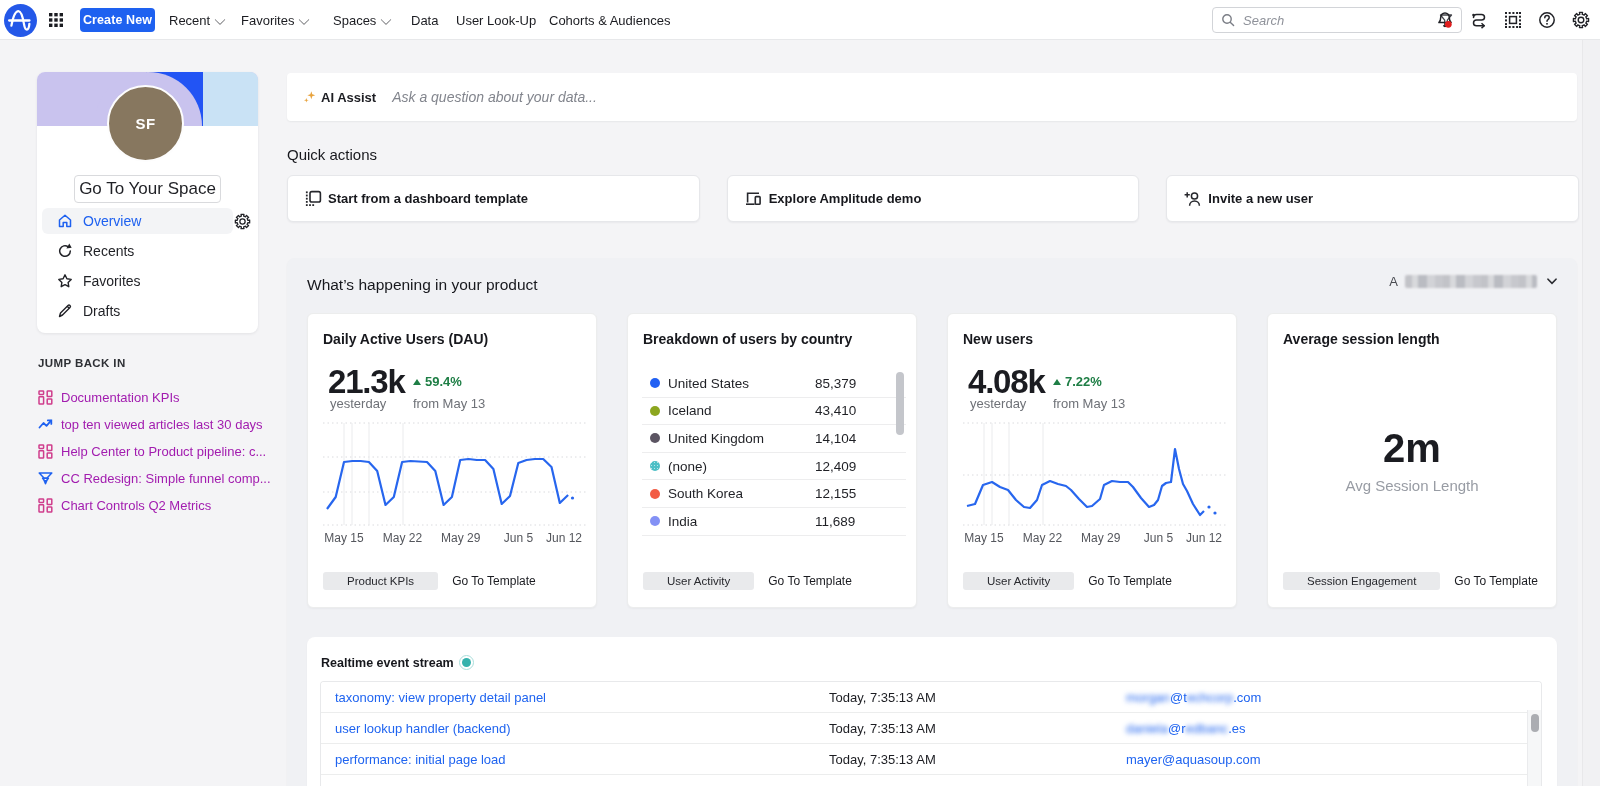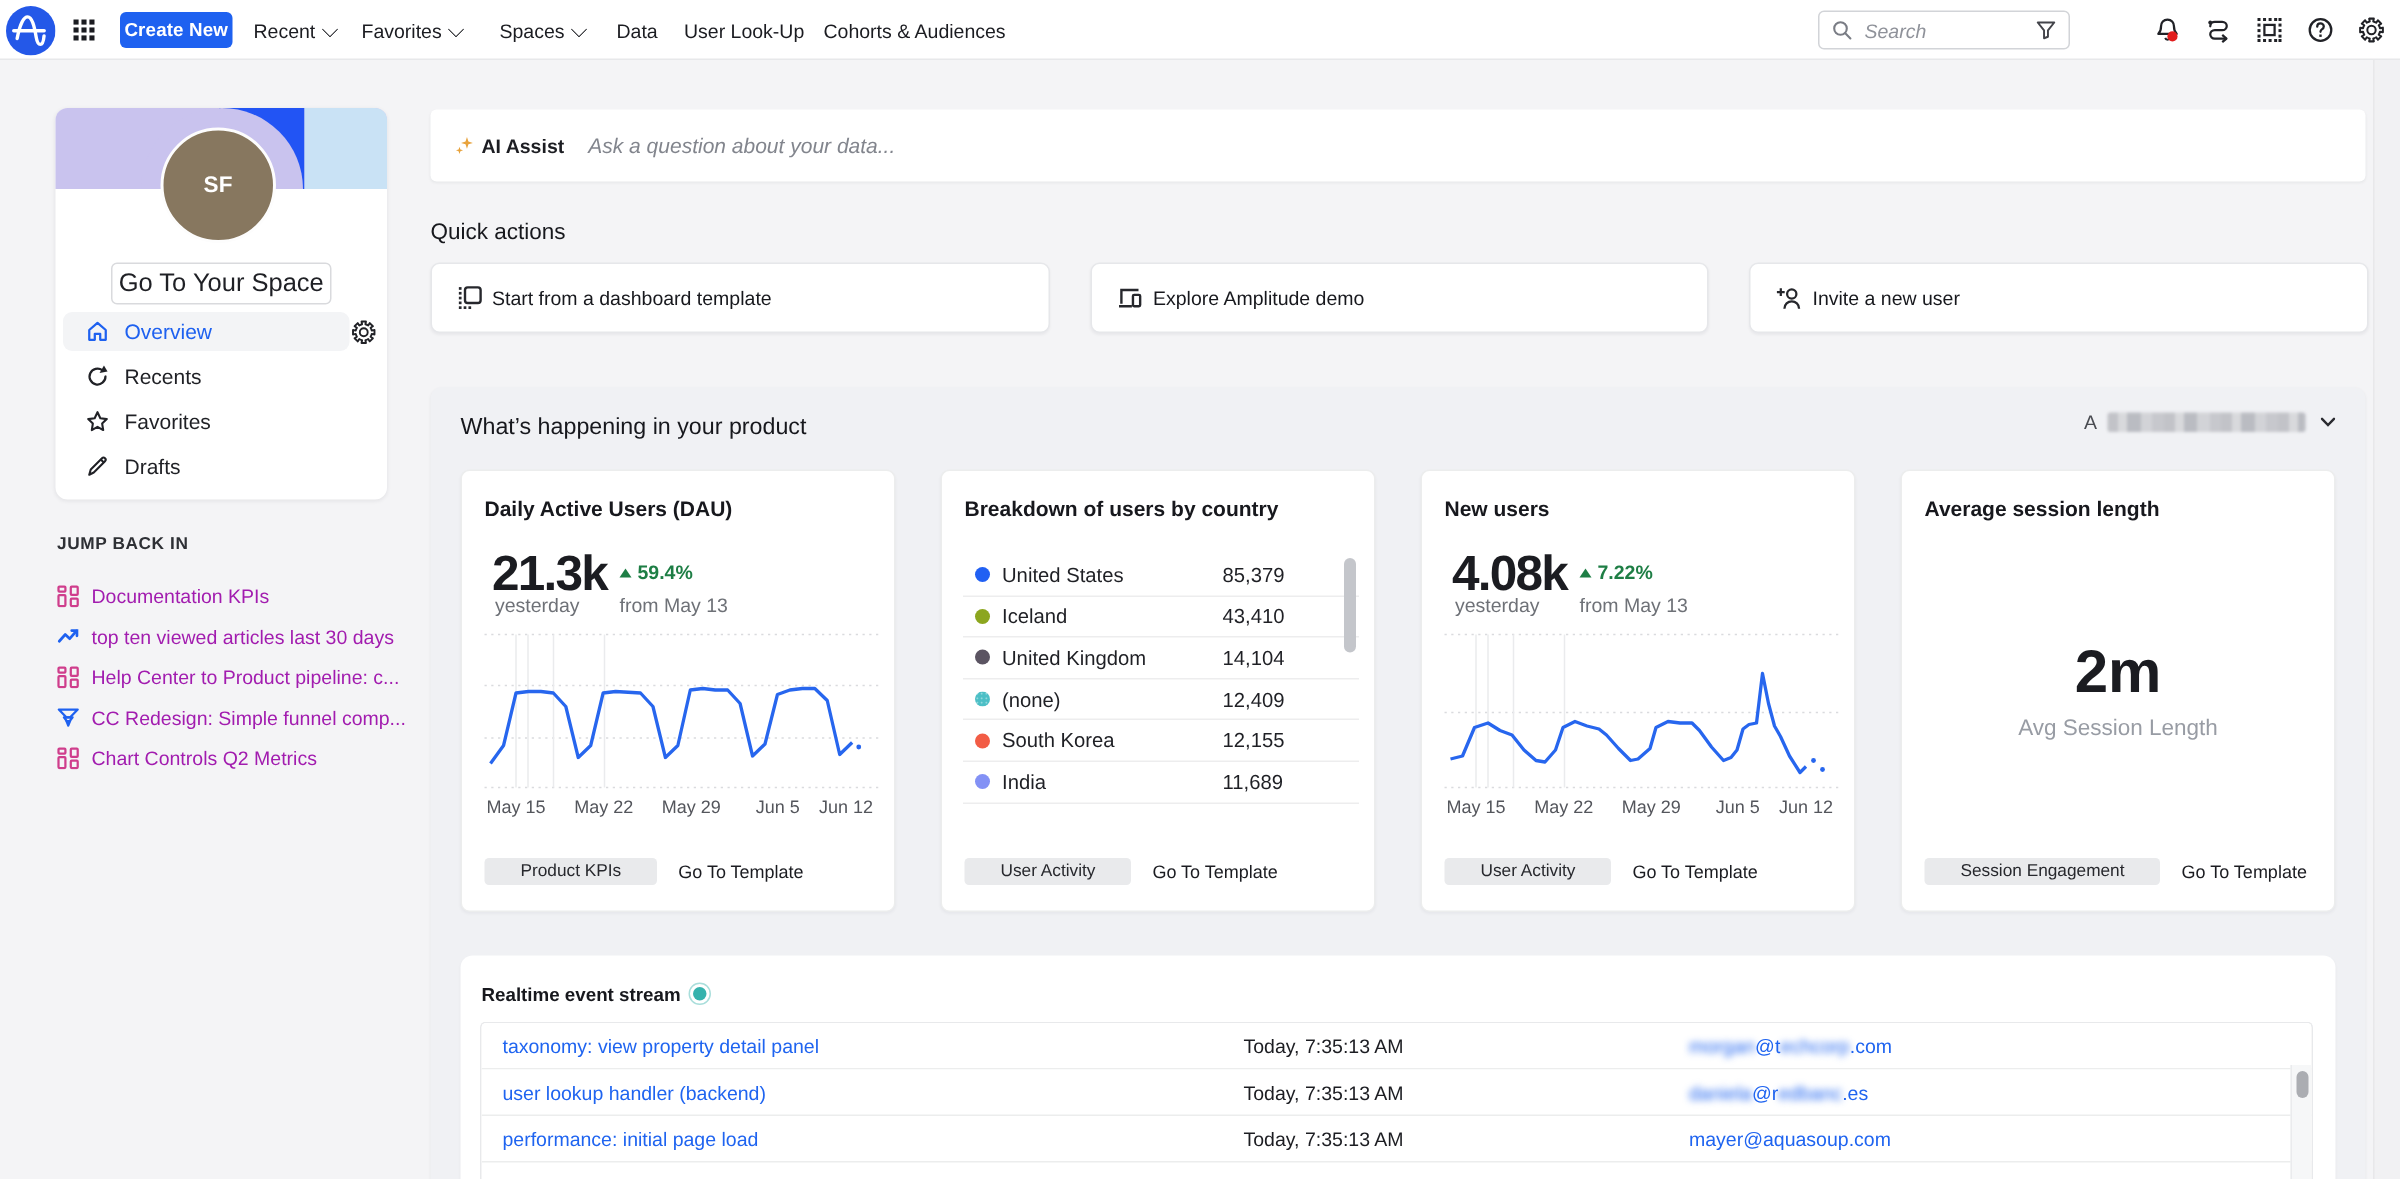--- a/index.html
+++ b/index.html
@@ -8,21 +8,21 @@
 svg { display:block; }
 
 
 .nav { position:absolute; left:0; top:0; width:1600px; height:40px; background:#fff; border-bottom:1px solid #e7e8ea; z-index:20; }
 .nav-left { position:absolute; left:0; top:0; height:40px; display:flex; align-items:center; }
 .logo { width:33px; height:33px; margin-left:4px; }
 .grid-ic { margin-left:11px; }
 .btn-create { margin-left:16px; background:#1e61f0; color:#fff; font-size:12.5px; font-weight:700; border-radius:4px; width:75px; height:24px; display:flex; align-items:center; justify-content:center; letter-spacing:.1px; }
 .nav-item { position:absolute; top:13px; font-size:13px; color:#1b1c21; display:flex; align-items:center; gap:6px; white-space:nowrap; }
 .caret { width:8px; height:8px; border-right:1.6px solid #3c3d42; border-bottom:1.6px solid #3c3d42; transform:rotate(45deg) translate(-1px,-1px); border-radius:1px; }
-.search { position:absolute; left:1212px; top:7px; width:168px; height:26px; border:1px solid #d2d4d8; border-radius:4px; background:#fff; display:flex; align-items:center; }
+.search { position:absolute; left:1212px; top:7px; width:250px; height:26px; border:1px solid #d2d4d8; border-radius:4px; background:#fff; display:flex; align-items:center; }
 .search .ph { font-size:13px; font-style:italic; color:#8f929a; margin-left:8px; flex:1; }
 .nav-ic { position:absolute; top:11px; z-index:25; }
 
 
 .side-card { position:absolute; left:37px; top:72px; width:221px; height:261px; background:#fff; border-radius:8px; box-shadow:0 1px 3px rgba(25,28,40,.08); }
 .banner { position:relative; height:54px; border-radius:8px 8px 0 0; background:#c9c3ee; overflow:hidden; }
 .banner .bb { position:absolute; left:109px; top:0; width:57px; height:54px; background:#2254f4; }
 .banner .lb { position:absolute; left:166px; top:0; width:55px; height:54px; background:#c9e2f5; }
 .banner .arc { position:absolute; left:57px; top:0px; width:108px; height:108px; border-radius:50%; background:#c9c3ee; }
 .avatar { position:absolute; left:70px; top:13px; width:77px; height:77px; border-radius:50%; background:#87775f; border:2px solid #fdfdfd; color:#fff; font-size:15px; font-weight:700; display:flex; align-items:center; justify-content:center; z-index:3; letter-spacing:.3px; }
@@ -35,21 +35,21 @@
 
 .jump-h { position:absolute; left:38px; top:357px; font-size:11.5px; font-weight:700; letter-spacing:.4px; color:#2e3035; }
 .jump { position:absolute; left:38px; top:384px; }
 .jrow { height:27px; display:flex; align-items:center; gap:8px; font-size:13px; color:#a21caf; }
 
 
 .ai-bar { position:absolute; left:287px; top:73px; width:1290px; height:48px; background:#fff; border-radius:4px; box-shadow:0 1px 2px rgba(25,28,40,.06); display:flex; align-items:center; }
 .ai-bar b { font-size:13px; margin-left:4px; }
 .ai-bar .ph { font-size:14px; font-style:italic; color:#82858d; margin-left:16px; }
 .qa-h { position:absolute; left:287px; top:146px; font-size:15px; font-weight:500; color:#17181d; }
-.qa-row { position:absolute; left:287px; top:175px; width:1292px; display:flex; gap:27px; }
+.qa-row { position:absolute; left:287px; top:175px; width:1292px; display:flex; gap:27px;font-weight:bold; }
 .qa-card { flex:1; height:47px; background:#fff; border:1px solid #e6e7ea; border-radius:6px; box-shadow:0 1px 2px rgba(25,28,40,.05); display:flex; align-items:center; padding-left:17px; gap:6px; font-size:13px; color:#17181d; }
 
 .panel { position:absolute; left:287px; top:258px; width:1290px; height:540px; background:#f0f1f4; border-radius:8px; box-shadow:0 1px 2px rgba(25,28,40,.05); }
 .panel-head { position:absolute; left:20px; top:18px; right:20px; height:20px; }
 .panel-head .t { font-size:15.5px; color:#17181d;margin-top:32px; }
 .blur-sel { position:absolute; right:0; top:-2px; display:flex; align-items:center; gap:8px; }
 .pix { display:inline-block; width:132px; height:13px; border-radius:2px; margin-left:-1px;
   background:repeating-linear-gradient(90deg, #c2c3c8 0 7px, #d8d9dc 7px 13px, #babcc2 13px 22px, #d2d3d7 22px 30px, #c7c8cd 30px 38px);
   filter:blur(1.2px); }
 .blur-sel svg { margin-left:2px; }

